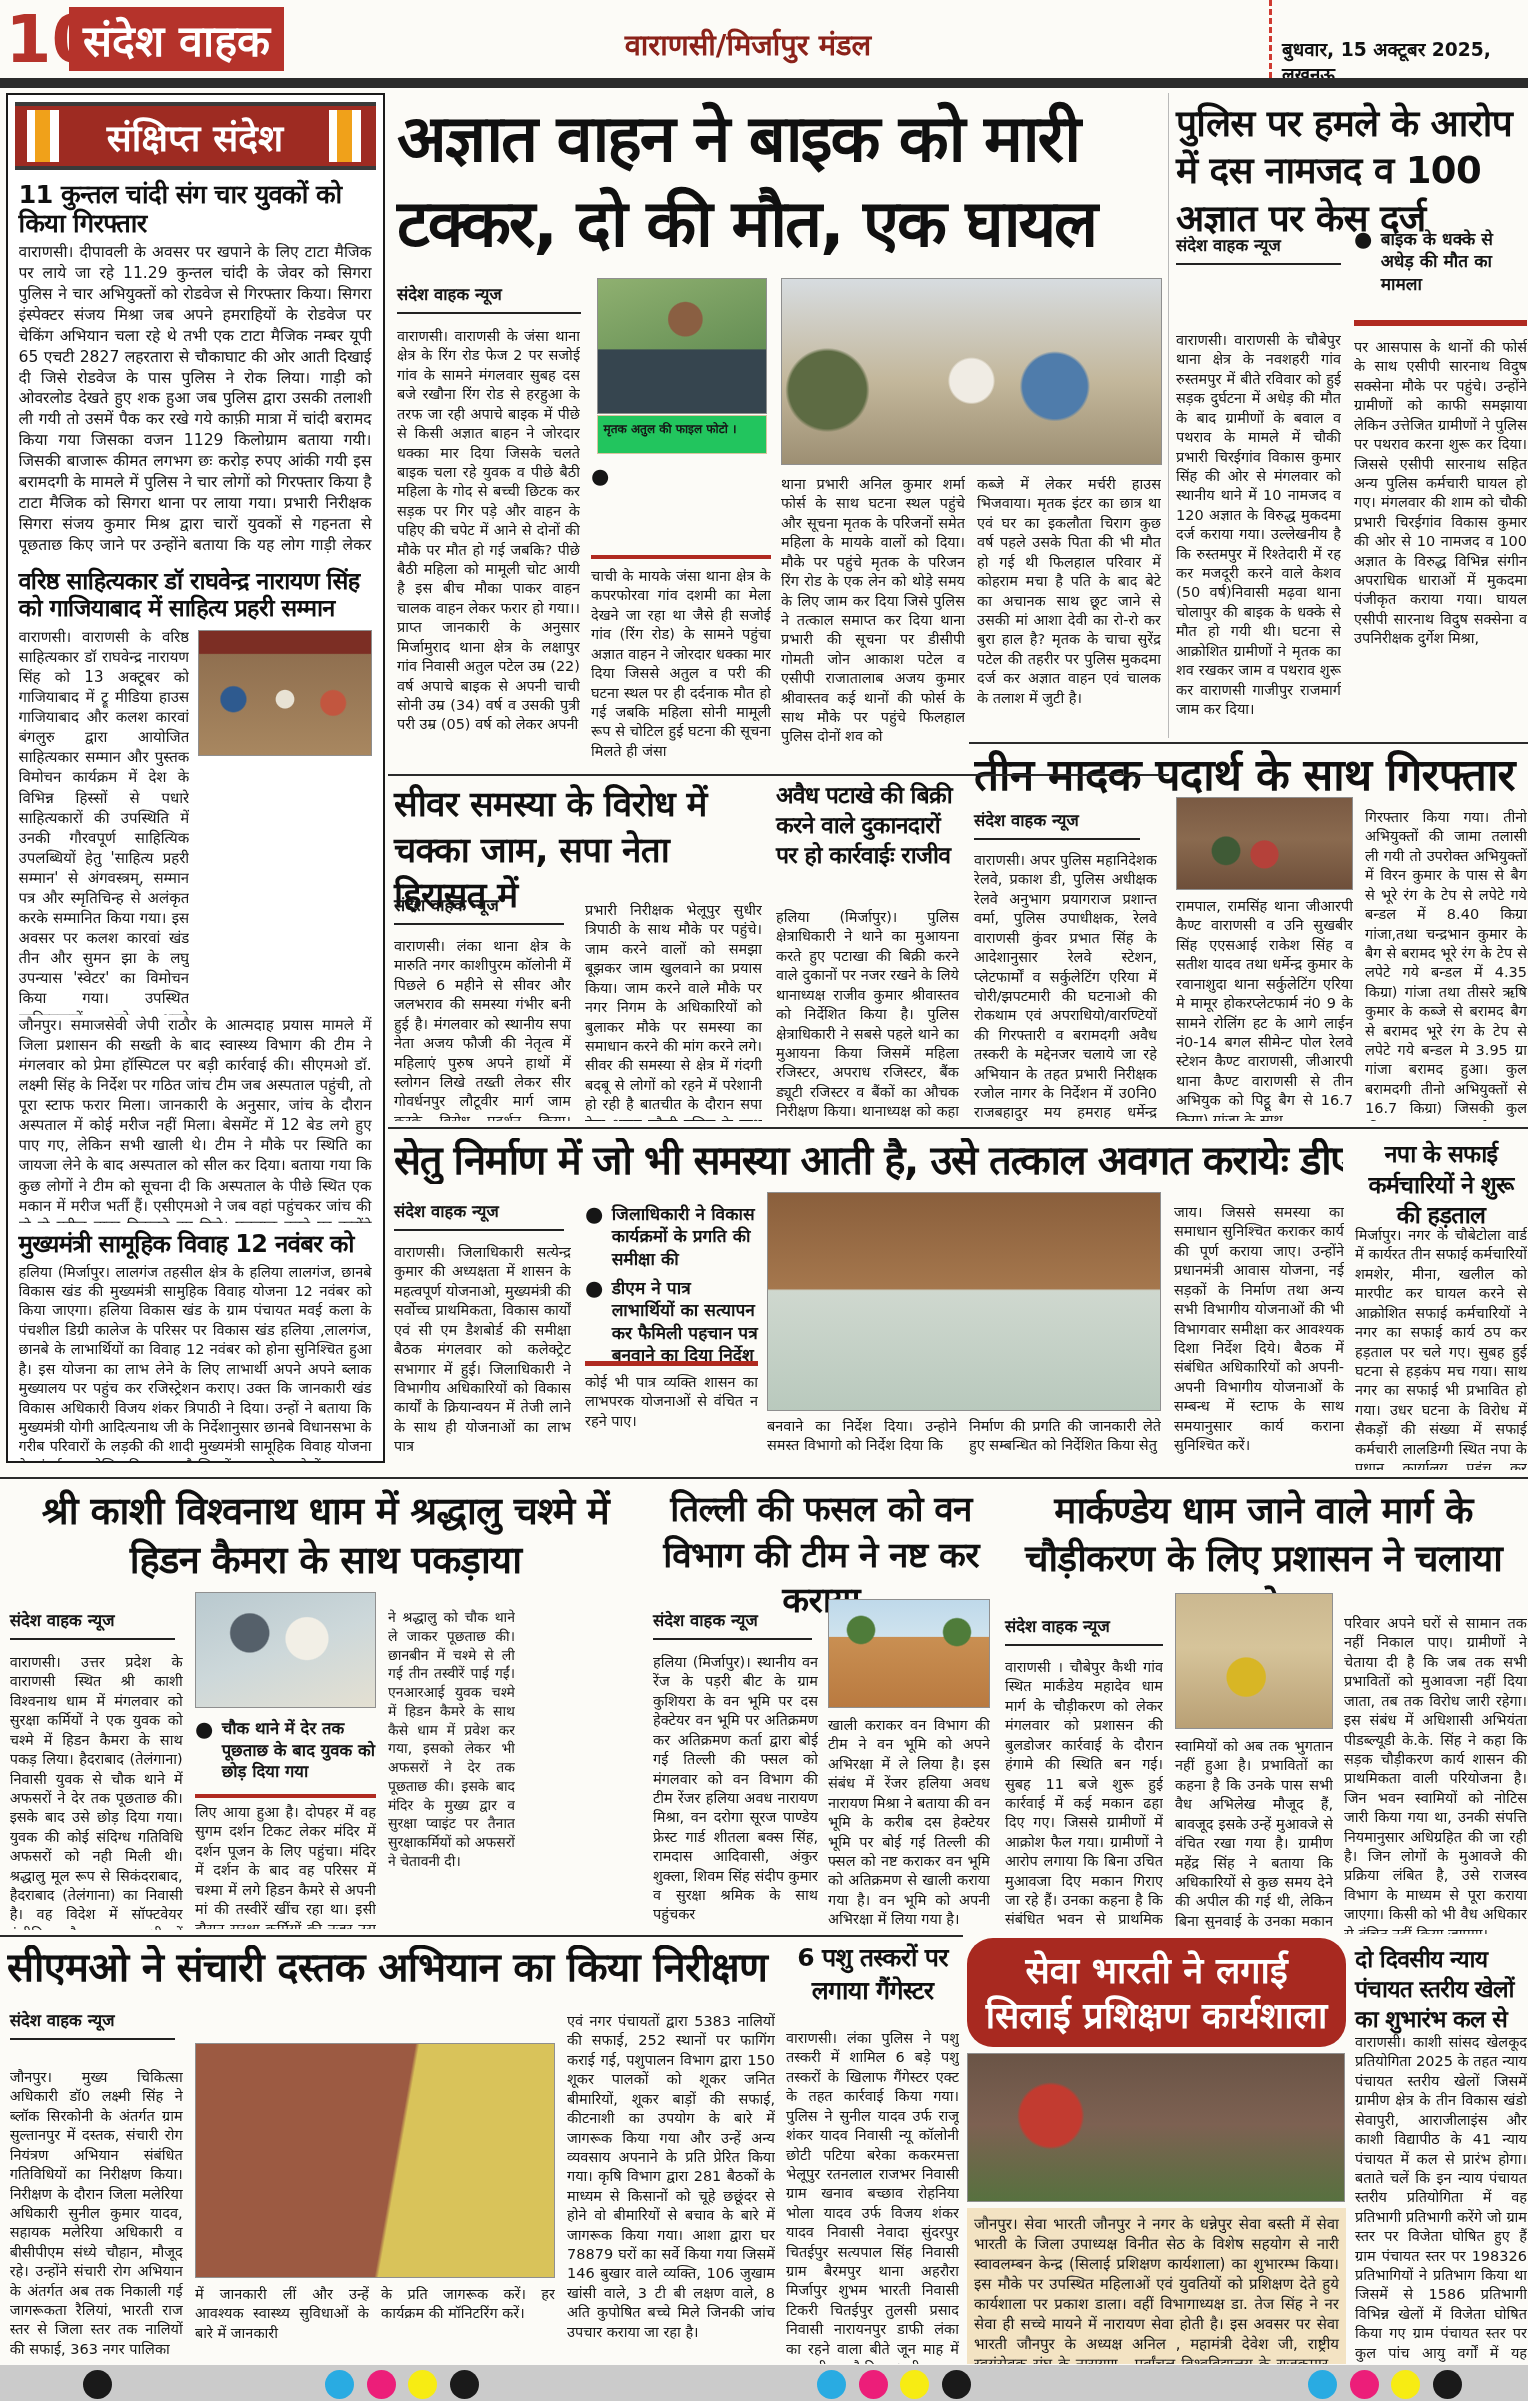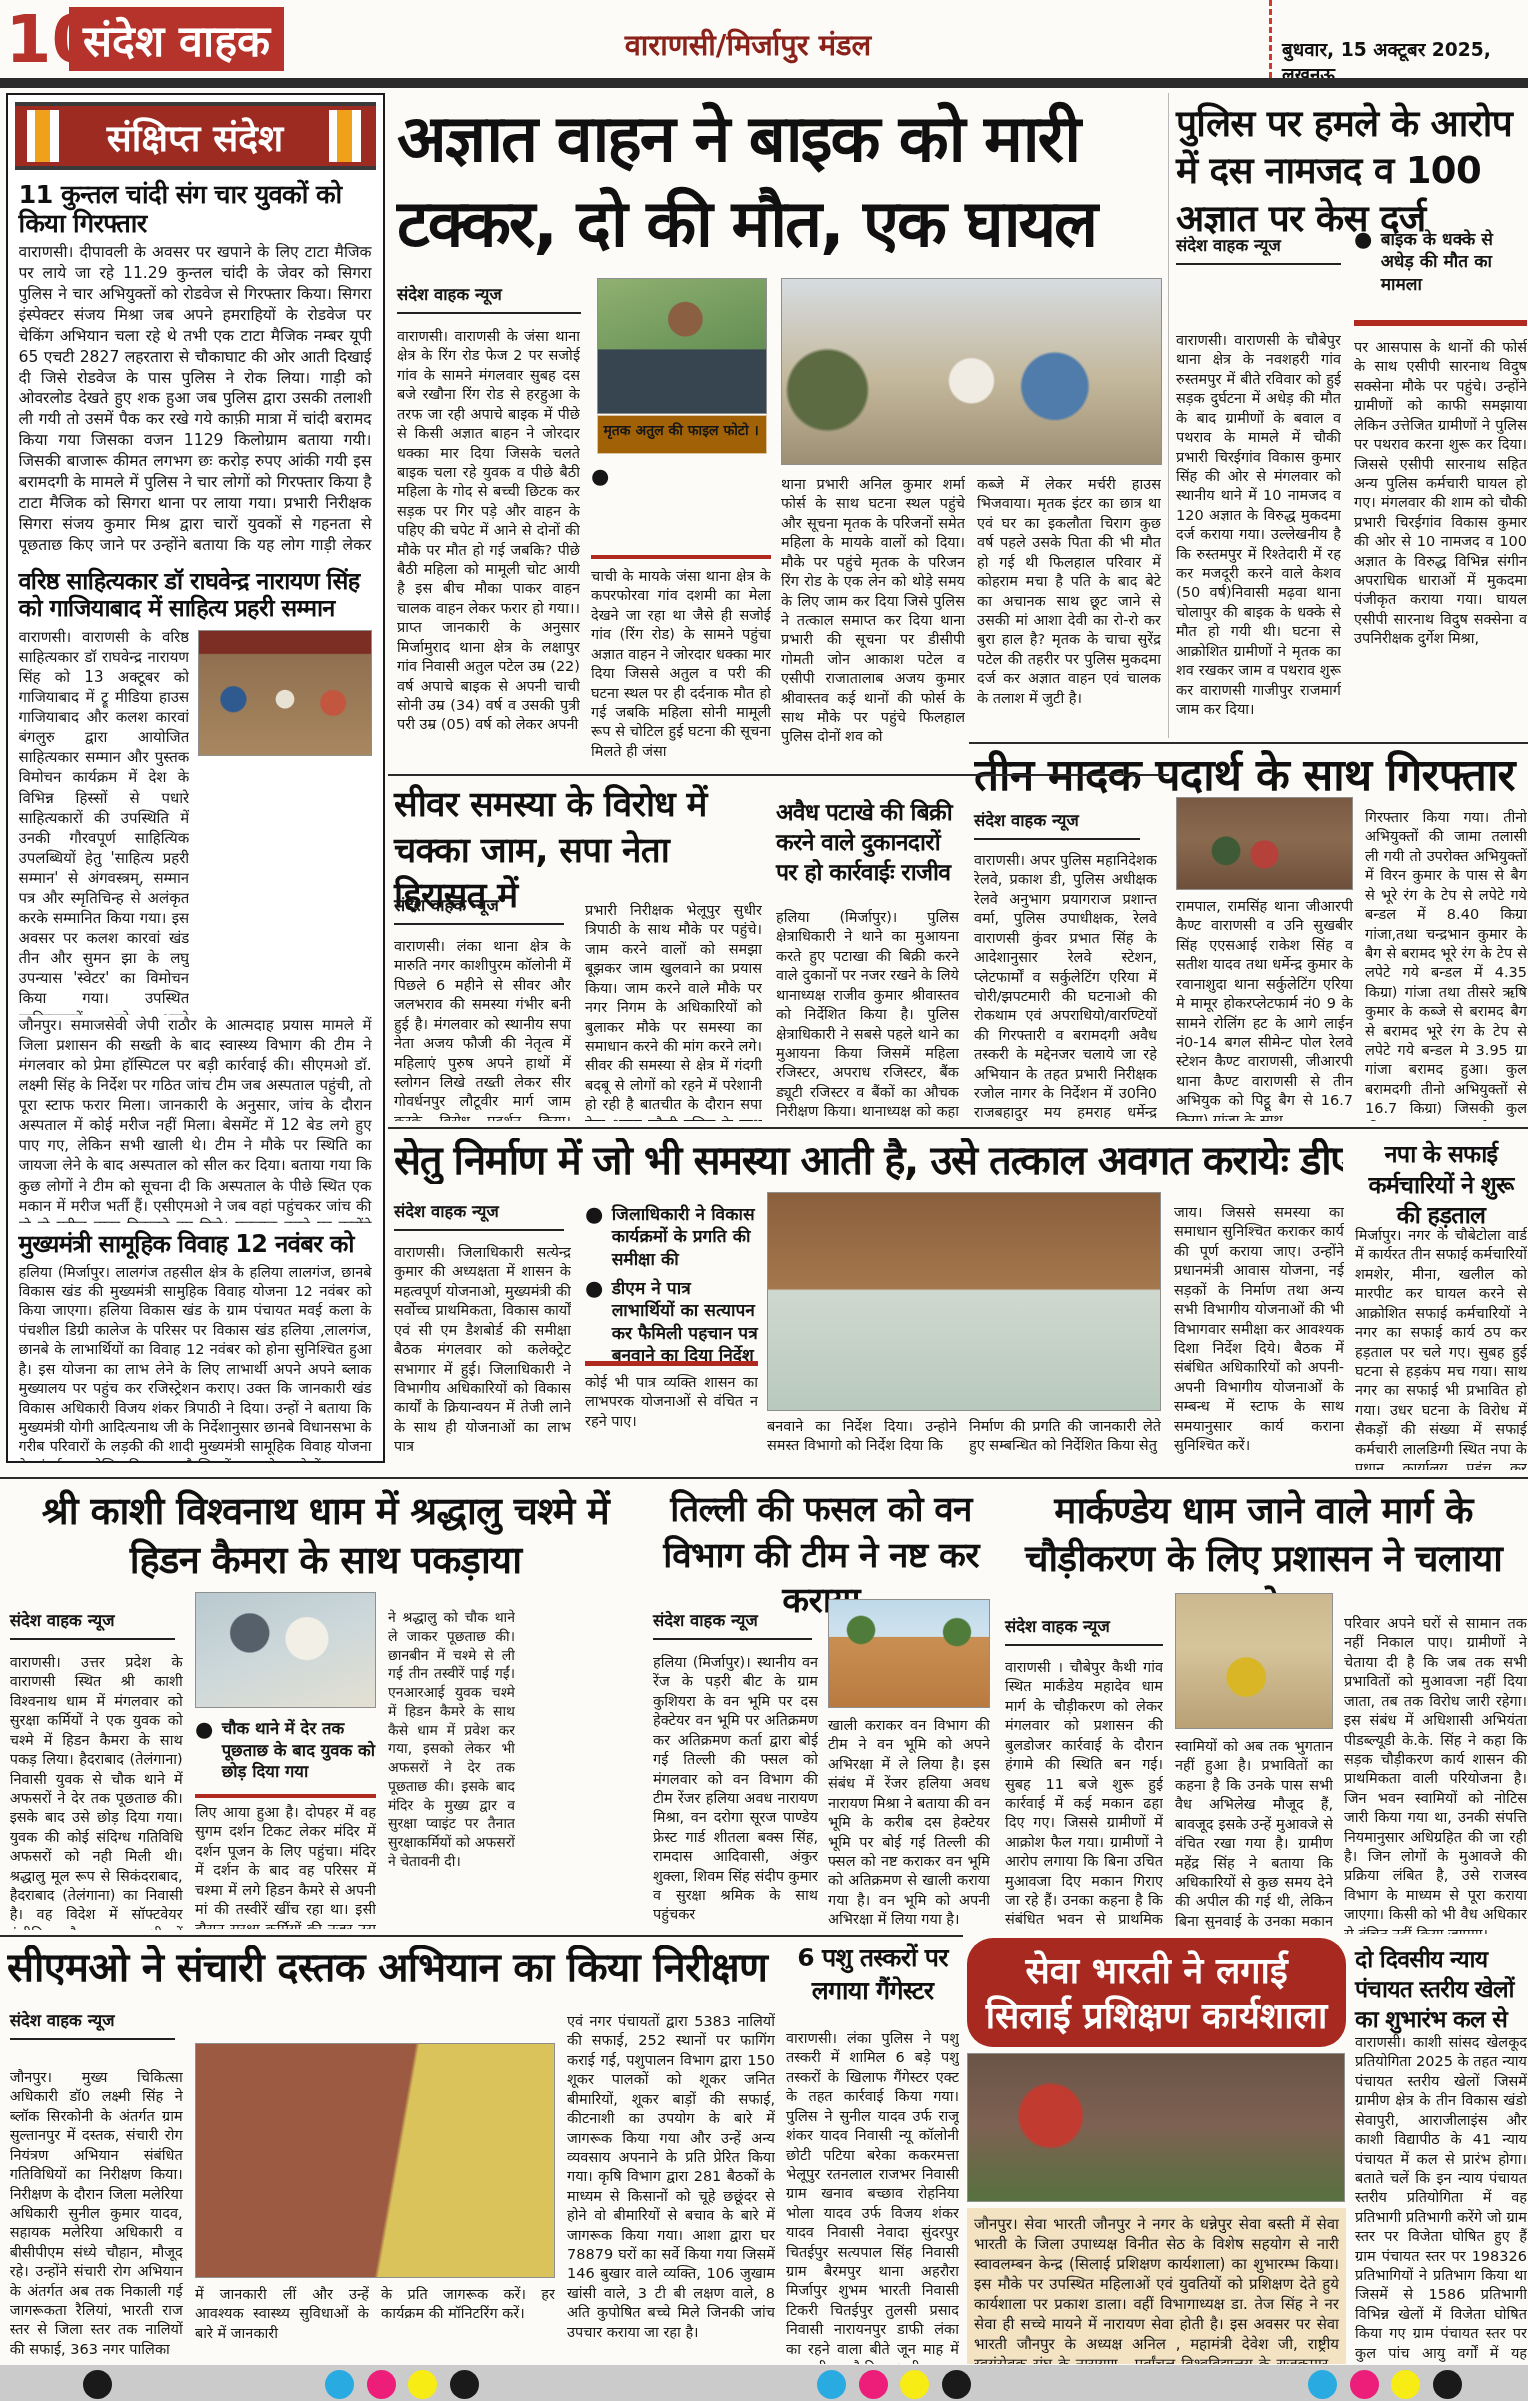--- a/index.html
+++ b/index.html
@@ -6,21 +6,21 @@
   #page{position:relative;width:1529px;height:2401px;background:#fcfbf7;overflow:hidden;
         font-family:"DejaVu Sans","Liberation Sans",sans-serif;color:#161616;}
   .abs{position:absolute;}
   .hl{font-weight:bold;color:#101010;line-height:1.14;letter-spacing:-0.7px;}
   .bt{font-size:14.5px;line-height:1.34;text-align:justify;overflow:hidden;}
   .byline{font-weight:bold;font-size:16.6px;border-bottom:2.1px solid #222;padding-bottom:7px;}
   .rule{background:#2b2b2b;}
   .vrule{background:#b9b9b9;width:1.4px;}
   .redrule{background:#b02a20;}
   .photo{border:0.7px solid #8f8f8f;box-sizing:border-box;}
-  .cap{background:#a16207;font-weight:bold;font-size:14px;padding:4.2px 5.5px;box-sizing:border-box;border:0.7px solid #d9c3a0;}
+  .cap{background:#22c55e;font-weight:bold;font-size:12px;padding:4.2px 5.5px;box-sizing:border-box;border:0.7px solid #d9c3a0;}
   .bullet{display:flex;gap:8.3px;font-weight:bold;font-size:17.3px;line-height:1.3;}
   .bullet .dot{font-size:21px;line-height:1.1;}
   .banner{background:#9e2b22;color:#fff;display:flex;align-items:center;justify-content:center;
           font-size:37px;font-weight:bold;position:relative;border-top:4.2px solid #3a3a3a;border-bottom:4.2px solid #3a3a3a;}
   .bdecor{position:absolute;top:4.2px;bottom:4.2px;width:48px;
           background:repeating-linear-gradient(90deg,#9e2b22 0 7px,#fff 7px 15px,#f0a11a 15px 30px,#fff 30px 39px,#9e2b22 39px 48px);}
   .redbox-hl{background:#a82920;color:#fff;font-weight:bold;text-align:center;
              display:flex;align-items:center;justify-content:center;line-height:1.25;border-radius:26px;}
   .dotrow span{display:inline-block;width:29px;height:29px;border-radius:50%;margin-right:12.5px;}
   .ph-portrait{background-image:radial-gradient(circle at 52% 30%,#8a5f42 0 13%,rgba(0,0,0,0) 14%),linear-gradient(180deg,rgba(0,0,0,0) 52%,#36454f 53%),linear-gradient(160deg,#8fb070,#507e47);}
@@ -107,21 +107,21 @@
   <div class="abs bt" style="left:974px;top:851px;width:183px;height:270px;">वाराणसी। अपर पुलिस महानिदेशक रेलवे, प्रकाश डी, पुलिस अधीक्षक रेलवे अनुभाग प्रयागराज प्रशान्त वर्मा, पुलिस उपाधीक्षक, रेलवे वाराणसी कुंवर प्रभात सिंह के आदेशानुसार रेलवे स्टेशन, प्लेटफार्मों व सर्कुलेटिंग एरिया में चोरी/झपटमारी की घटनाओ की रोकथाम एवं अपराधियो/वारण्टियों की गिरफ्तारी व बरामदगी अवैध तस्करी के मद्देनजर चलाये जा रहे अभियान के तहत प्रभारी निरीक्षक रजोल नागर के निर्देशन में उ0नि0 राजबहादुर मय हमराह धर्मेन्द्र कुमार,</div>
   <div class="abs bt" style="left:1176px;top:897px;width:177px;height:224px;">रामपाल, रामसिंह थाना जीआरपी कैण्ट वाराणसी व उनि सुखबीर सिंह एएसआई राकेश सिंह व सतीश यादव तथा धर्मेन्द्र कुमार के रवानाशुदा थाना सर्कुलेटिंग एरिया मे मामूर होकरप्लेटफार्म नं0 9 के सामने रोलिंग हट के आगे लाईन नं0-14 बगल सीमेन्ट पोल रेलवे स्टेशन कैण्ट वाराणसी, जीआरपी थाना कैण्ट वाराणसी से तीन अभियुक को पिट्ठू बैग से 16.7 किग्रा) गांजा के साथ</div>
   <div class="abs bt" style="left:1365px;top:808px;width:162px;height:313px;">गिरफ्तार किया गया। तीनो अभियुक्तों की जामा तलासी ली गयी तो उपरोक्त अभियुक्तों में विरन कुमार के पास से बैग से भूरे रंग के टेप से लपेटे गये बन्डल में 8.40 किग्रा गांजा,तथा चन्द्रभान कुमार के बैग से बरामद भूरे रंग के टेप से लपेटे गये बन्डल में 4.35 किग्रा) गांजा तथा तीसरे ऋषि कुमार के कब्जे से बरामद बैग से बरामद भूरे रंग के टेप से लपेटे गये बन्डल मे 3.95 ग्रा गांजा बरामद हुआ। कुल बरामदगी तीनो अभियुक्तों से 16.7 किग्रा) जिसकी कुल कीमत,250000 (ढाई लाख ) रु0 है। अभियुक्तों के खिलाफ मुकदमा दर्ज कार्यवाही की जा रही है।</div>
 
   <div class="abs rule" style="left:388px;top:774px;width:781px;height:2.1px;"></div>
   <div class="abs hl" style="left:394px;top:782px;width:374px;font-size:35px;line-height:1.3;">सीवर समस्या के विरोध में चक्का जाम, सपा नेता हिरासत में</div>
   <div class="abs byline" style="left:394px;top:893px;width:170px;">संदेश वाहक न्यूज</div>
   <div class="abs bt" style="left:394px;top:937px;width:177px;height:184px;">वाराणसी। लंका थाना क्षेत्र के मारुति नगर काशीपुरम कॉलोनी में पिछले 6 महीने से सीवर और जलभराव की समस्या गंभीर बनी हुई है। मंगलवार को स्थानीय सपा नेता अजय फौजी की नेतृत्व में महिलाएं पुरुष अपने हाथों में स्लोगन लिखे तख्ती लेकर सीर गोवर्धनपुर लौटूवीर मार्ग जाम करके विरोध प्रदर्शन किया। लौटूवीर सीरगोवर्धनपुर मार्ग जाम होने की सूचना पर एसीपी गौरव कुमार प्रभारी निरीक्षक लंका राजकुमार शर्मा</div>
   <div class="abs bt" style="left:585px;top:901px;width:177px;height:220px;">प्रभारी निरीक्षक भेलूपुर सुधीर त्रिपाठी के साथ मौके पर पहुंचे। जाम करने वालों को समझा बूझकर जाम खुलवाने का प्रयास किया। जाम करने वाले मौके पर नगर निगम के अधिकारियों को बुलाकर मौके पर समस्या का समाधान करने की मांग करने लगे। सीवर की समस्या से क्षेत्र में गंदगी बदबू से लोगों को रहने में परेशानी हो रही है बातचीत के दौरान सपा नेता अजय फौजी पुलिस के साथ अपनी मांगों को लेकर धक्का मुक्की करने लगा। इसके बाद पुलिस ने उसे हिरासत में लेकर लंका थाने भिजवाया।</div>
 
-  <div class="abs hl" style="left:776px;top:781px;width:183px;font-size:23px;line-height:1.3;margin-top:17px;">अवैध पटाखे की बिक्री करने वाले दुकानदारों पर हो कार्रवाईः राजीव</div>
+  <div class="abs hl" style="left:776px;top:781px;width:183px;font-size:23px;line-height:1.3;">अवैध पटाखे की बिक्री करने वाले दुकानदारों पर हो कार्रवाईः राजीव</div>
   <div class="abs bt" style="left:776px;top:908px;width:183px;height:213px;">हलिया (मिर्जापुर)। पुलिस क्षेत्राधिकारी ने थाने का मुआयना करते हुए पटाखा की बिक्री करने वाले दुकानों पर नजर रखने के लिये थानाध्यक्ष राजीव कुमार श्रीवास्तव को निर्देशित किया है। पुलिस क्षेत्राधिकारी ने सबसे पहले थाने का मुआयना किया जिसमें महिला रजिस्टर, अपराध रजिस्टर, बैंक ड्यूटी रजिस्टर व बैंकों का औचक निरीक्षण किया। थानाध्यक्ष को कहा कि बाजार में अवैध पटाखा की दुकानों पर अपनी नजर रखें किसी प्रकार से अवैध रूप से पटाखे की बिक्री नहीं होनी चाहिए।</div>
 
   <div class="abs rule" style="left:388px;top:1127px;width:1141px;height:2.1px;"></div>
   <div class="abs hl" style="left:394px;top:1138px;width:949px;font-size:40px;white-space:nowrap;overflow:hidden;letter-spacing:-1.4px;">सेतु निर्माण में जो भी समस्या आती है, उसे तत्काल अवगत करायेः डीएम</div>
   <div class="abs byline" style="left:394px;top:1199px;width:170px;">संदेश वाहक न्यूज</div>
   <div class="abs bt" style="left:394px;top:1243px;width:177px;height:227px;">वाराणसी। जिलाधिकारी सत्येन्द्र कुमार की अध्यक्षता में शासन के महत्वपूर्ण योजनाओ, मुख्यमंत्री की सर्वोच्च प्राथमिकता, विकास कार्यों एवं सी एम डैशबोर्ड की समीक्षा बैठक मंगलवार को कलेक्ट्रेट सभागार में हुई। जिलाधिकारी ने विभागीय अधिकारियों को विकास कार्यों के क्रियान्वयन में तेजी लाने के साथ ही योजनाओं का लाभ पात्र</div>
   <div class="abs bullet" style="left:585px;top:1203px;width:173px;">
     <span class="dot">●</span>
     <span>जिलाधिकारी ने विकास कार्यक्रमों के प्रगति की समीक्षा की</span>
   </div>

